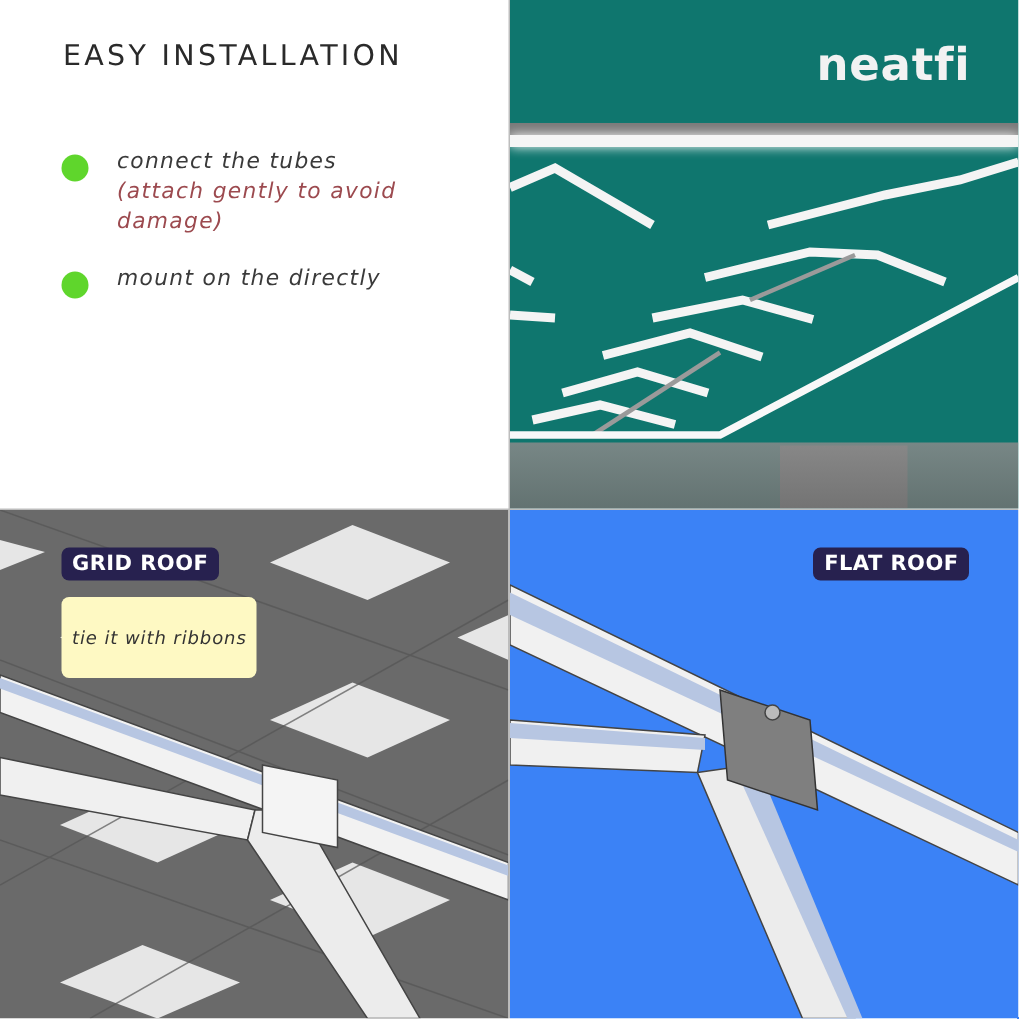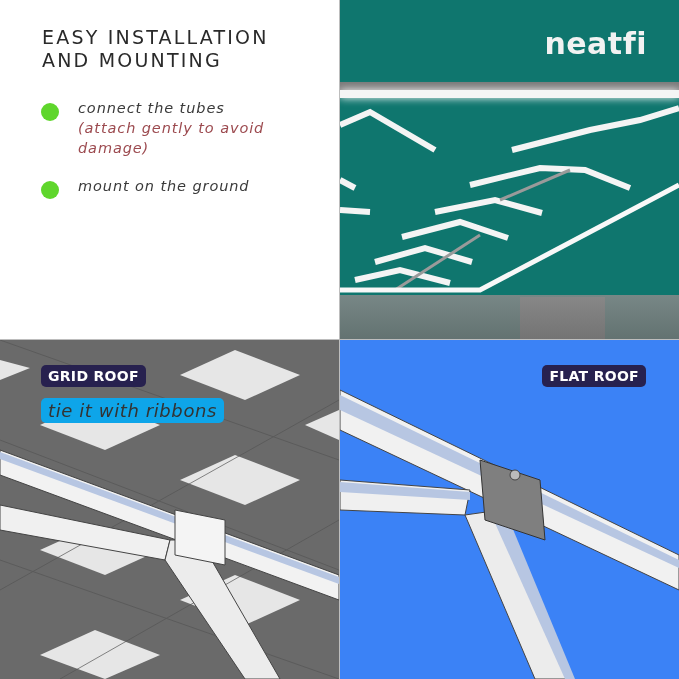--- a/index.html
+++ b/index.html
@@ -18,41 +18,40 @@
   .dot { position:absolute; left:1px; top:5px; width:18px; height:18px; border-radius:50%; background:#5fd62c; }
   .step-text { font-family:"DejaVu Sans", sans-serif; font-style:italic; font-size:14.5px; letter-spacing:0.9px; line-height:20px; color:#3a3a3a; display:block; }
   .step-note { font-family:"DejaVu Sans", sans-serif; font-style:italic; font-size:14.5px; letter-spacing:0.9px; line-height:20px; color:#9c4a4f; display:block; }
 
   .logo { position:absolute; right:32px; top:26px; color:#f2f2f2; font-family:"DejaVu Sans", sans-serif; font-weight:bold; font-size:30px; letter-spacing:0.5px; }
   .ceiling-band { position:absolute; left:0; top:82px; width:339px; height:8px; background:#7a7a7a; }
   .ceiling-light { position:absolute; left:0; top:90px; width:339px; height:8px; background:#f5f5f5; box-shadow:0 0 8px #fff; }
   .wall { position:absolute; left:0; top:285px; width:339px; height:54px; background:linear-gradient(#8a8a8a,#6c6c6c); }
 
   .badge { position:absolute; background:#27214f; color:#fff; font-family:"DejaVu Sans", sans-serif; font-weight:bold; font-size:14px; padding:3px 7px; border-radius:5px; letter-spacing:0.3px; }
-  .tag-light { position:absolute; background:#0ea5e9; color:#333; font-family:"DejaVu Sans", sans-serif; font-style:italic; font-size:18px; padding:2px 7px; border-radius:5px; letter-spacing:0.6px; }
+  .tag-light { position:absolute; background:#fef9c3; color:#333; font-family:"DejaVu Sans", sans-serif; font-style:italic; font-size:12px; padding:20px 7px; border-radius:5px; letter-spacing:0.6px; }
   .desc-right { position:absolute; right:33px; text-align:right; color:#3a3a3a; font-family:"DejaVu Sans", sans-serif; font-style:italic; font-size:14px; line-height:21px; letter-spacing:0.8px; }
   svg { position:absolute; left:0; top:0; }
 </style>
 </head>
 <body>
 
 <div class="panel" id="p-tl">
   <h1 class="title">
     <span>EASY INSTALLATION</span><br>
-    <span>AND MOUNTING</span>
   </h1>
   <ul class="steps">
     <li class="step">
       <span class="dot"></span>
       <span class="step-text">connect the tubes</span>
       <span class="step-note">(attach gently to avoid damage)</span>
     </li>
     <li class="step">
       <span class="dot"></span>
-      <span class="step-text">mount on the ground</span>
+      <span class="step-text">mount on the directly</span>
     </li>
   </ul>
 </div>
 
 <div class="panel" id="p-tr">
   <div class="logo">neatfi</div>
   <div class="ceiling-band"></div>
   <div class="ceiling-light"></div>
   <svg width="339" height="339">
     <g stroke="#f4f4f4" stroke-width="6" stroke-linecap="butt" fill="none">

